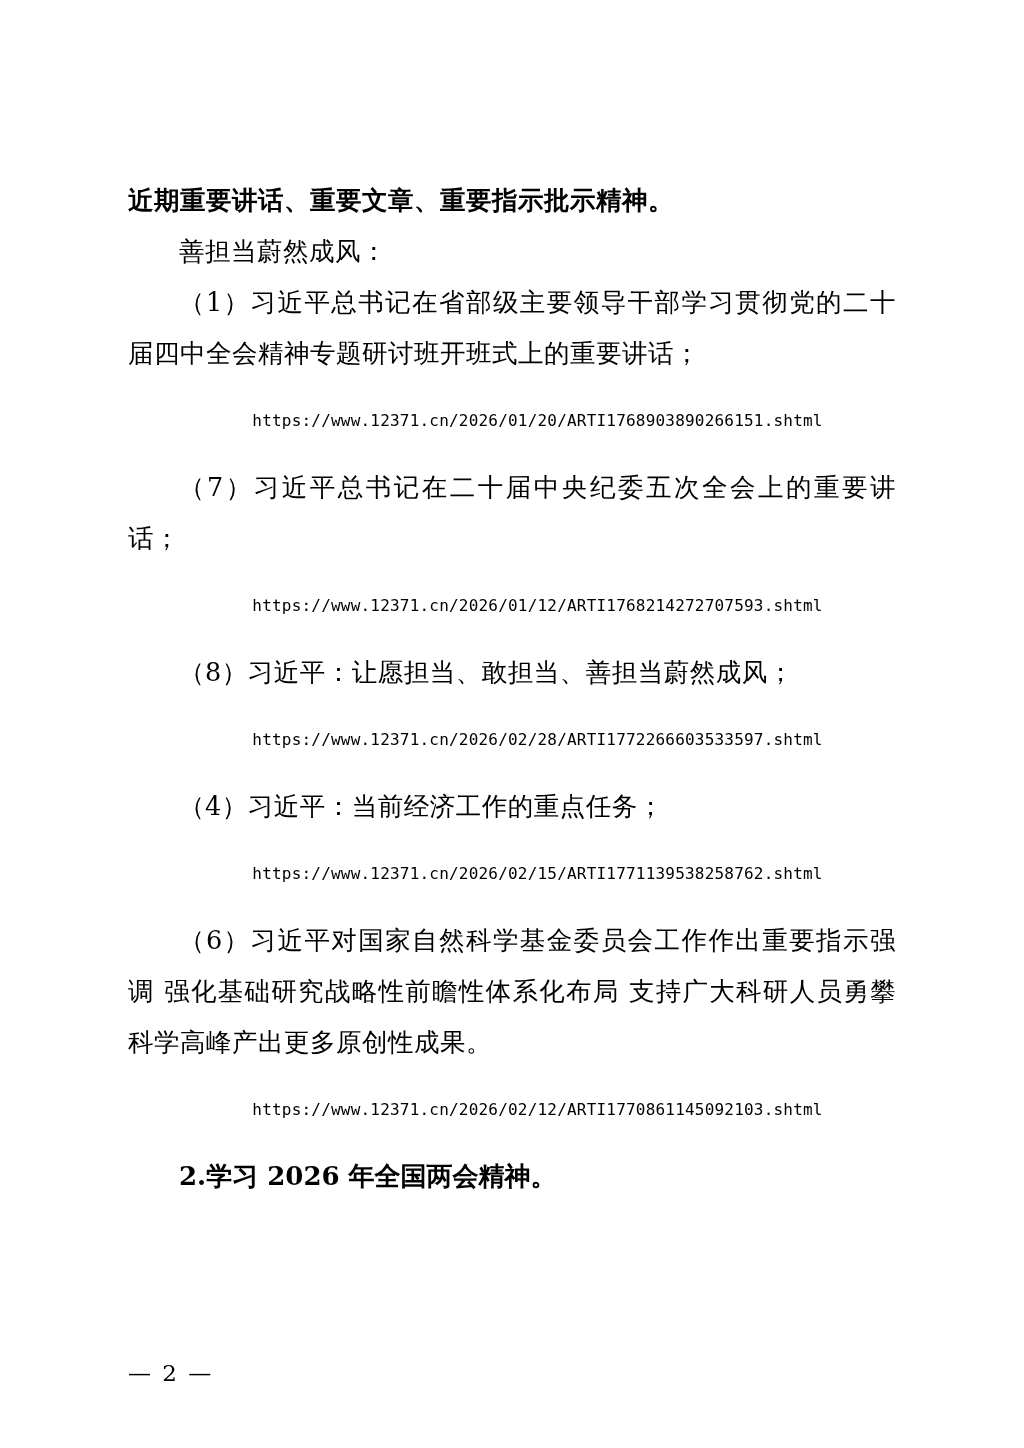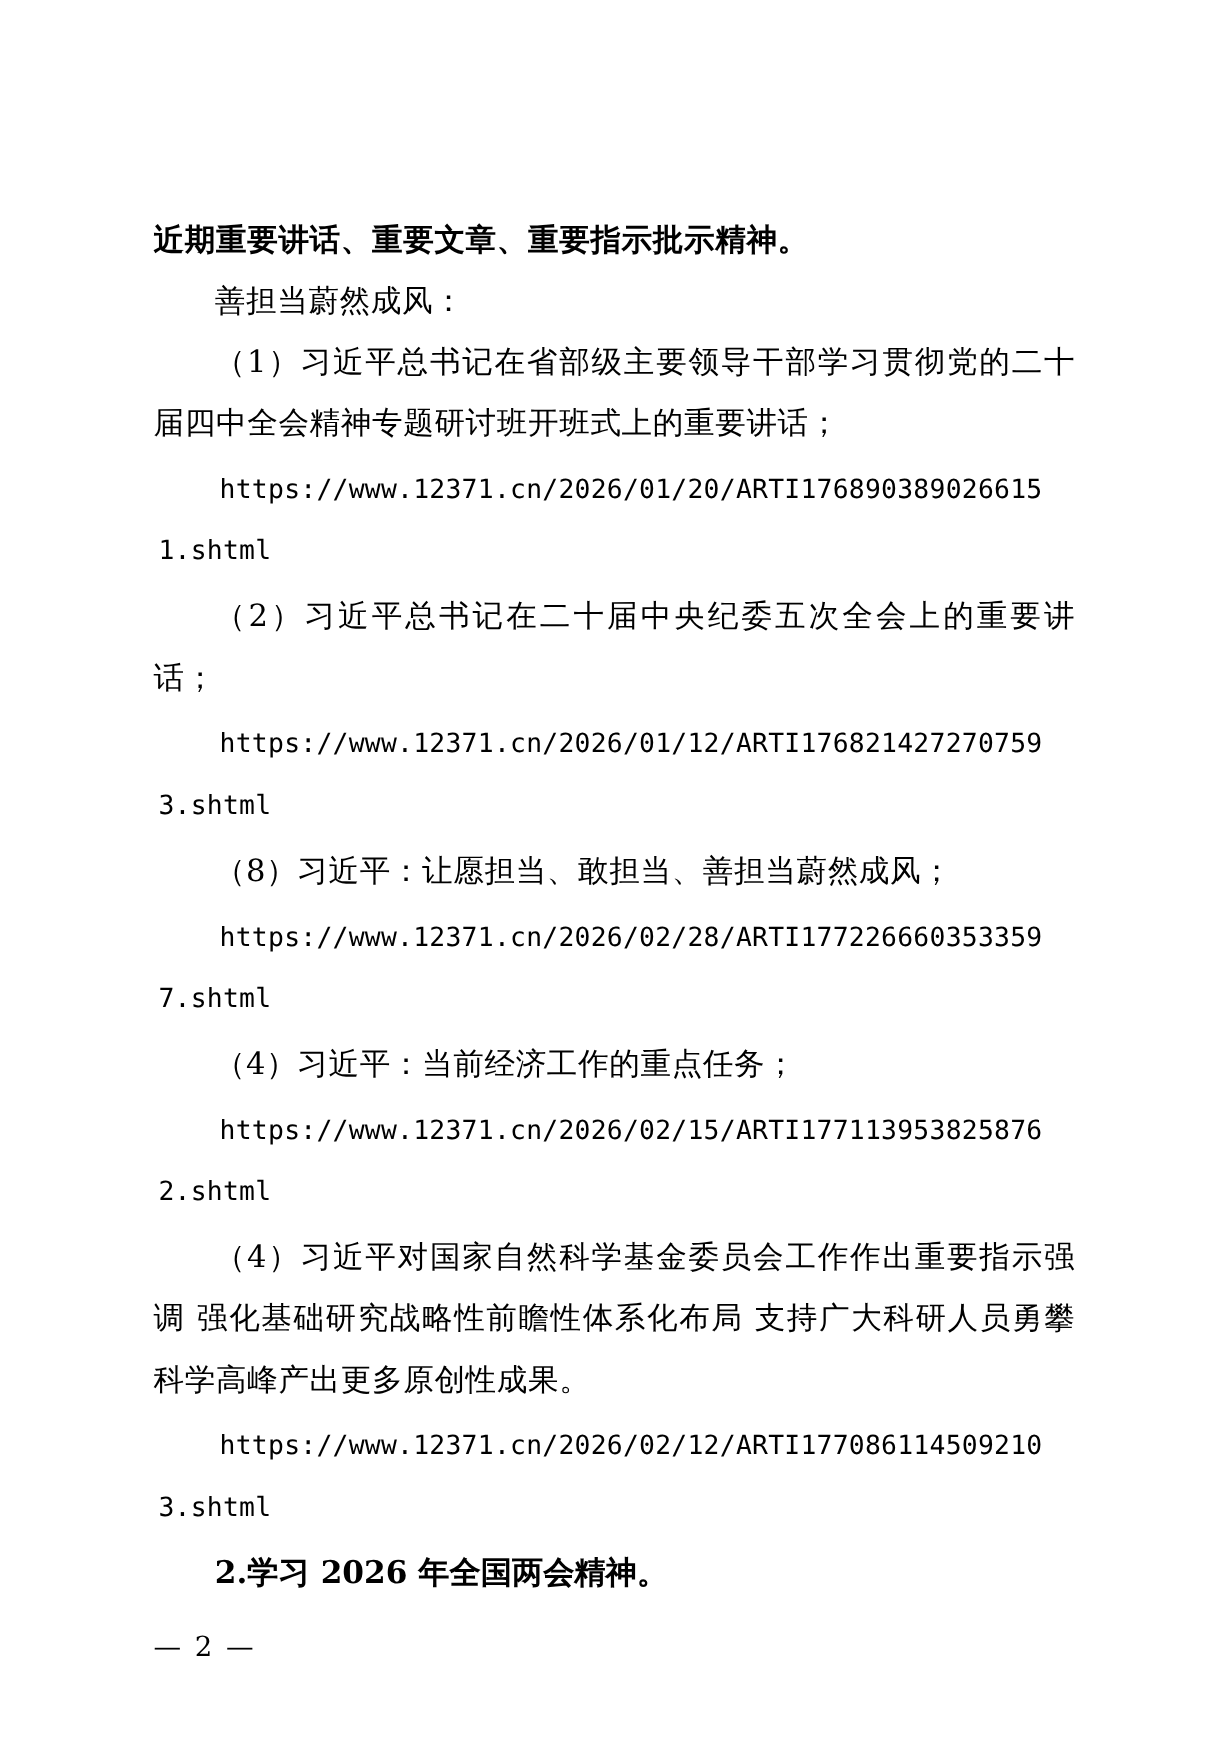--- a/index.html
+++ b/index.html
@@ -37,27 +37,27 @@
     word-break: break-all;
   }
   .bold {
     font-weight: bold;
   }
   .indent {
     text-indent: 51px;
   }
   .url {
     font-family: "DejaVu Sans Mono", "Liberation Mono", monospace;
-    font-size: 22px;
+    font-size: 16px;
     line-height: 51px;
     letter-spacing: 0.2px;
-    margin: 4px;
+    margin: 16px;
     text-indent: 51px;
     word-break: break-all;
-    text-align: left;
+    text-align: center;
   }
   .heading-sub {
     font-size: 26px;
     line-height: 51px;
     margin: 0;
     text-indent: 51px;
     font-weight: bold;
   }
   .footer {
     position: absolute;
@@ -76,33 +76,33 @@
   <div class="doc-body">
 
     <p class="para bold">近期重要讲话、重要文章、重要指示批示精神。</p>
 
     <p class="para indent">善担当蔚然成风：</p>
 
     <p class="para indent">（1）习近平总书记在省部级主要领导干部学习贯彻党的二十届四中全会精神专题研讨班开班式上的重要讲话；</p>
 
     <p class="url">https://www.12371.cn/2026/01/20/ARTI1768903890266151.shtml</p>
 
-    <p class="para indent">（2）习近平总书记在二十届中央纪委五次全会上的重要讲话；</p>
+    <p class="para indent">（7）习近平总书记在二十届中央纪委五次全会上的重要讲话；</p>
 
     <p class="url">https://www.12371.cn/2026/01/12/ARTI1768214272707593.shtml</p>
 
     <p class="para indent">（8）习近平：让愿担当、敢担当、善担当蔚然成风；</p>
 
     <p class="url">https://www.12371.cn/2026/02/28/ARTI1772266603533597.shtml</p>
 
     <p class="para indent">（4）习近平：当前经济工作的重点任务；</p>
 
     <p class="url">https://www.12371.cn/2026/02/15/ARTI1771139538258762.shtml</p>
 
-    <p class="para indent">（4）习近平对国家自然科学基金委员会工作作出重要指示强调 强化基础研究战略性前瞻性体系化布局 支持广大科研人员勇攀科学高峰产出更多原创性成果。</p>
+    <p class="para indent">（6）习近平对国家自然科学基金委员会工作作出重要指示强调 强化基础研究战略性前瞻性体系化布局 支持广大科研人员勇攀科学高峰产出更多原创性成果。</p>
 
     <p class="url">https://www.12371.cn/2026/02/12/ARTI1770861145092103.shtml</p>
 
     <p class="heading-sub">2.学习 2026 年全国两会精神。</p>
 
   </div>
 
   <div class="footer">— 2 —</div>
 </div>
 

